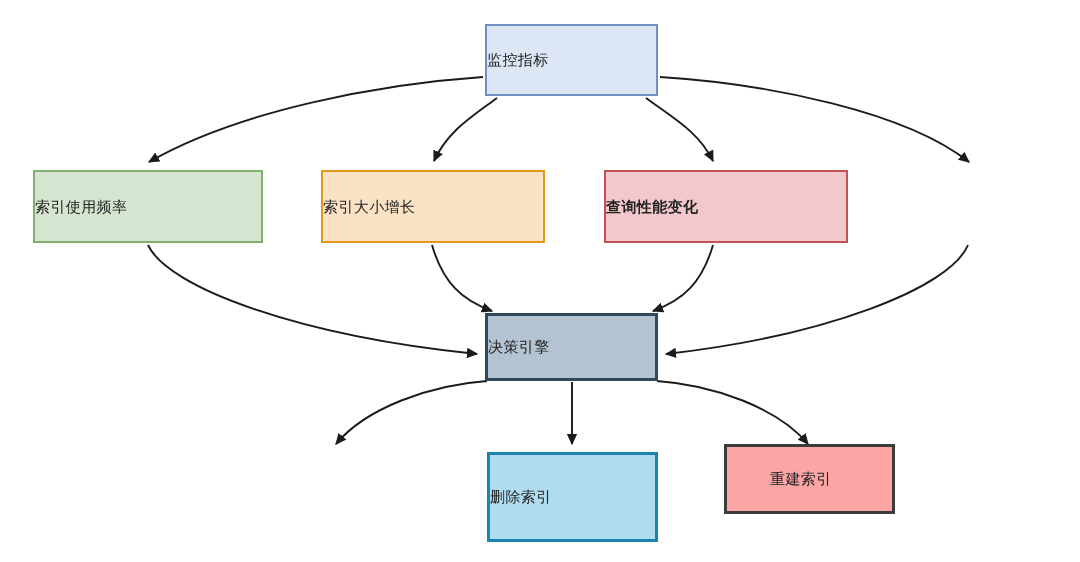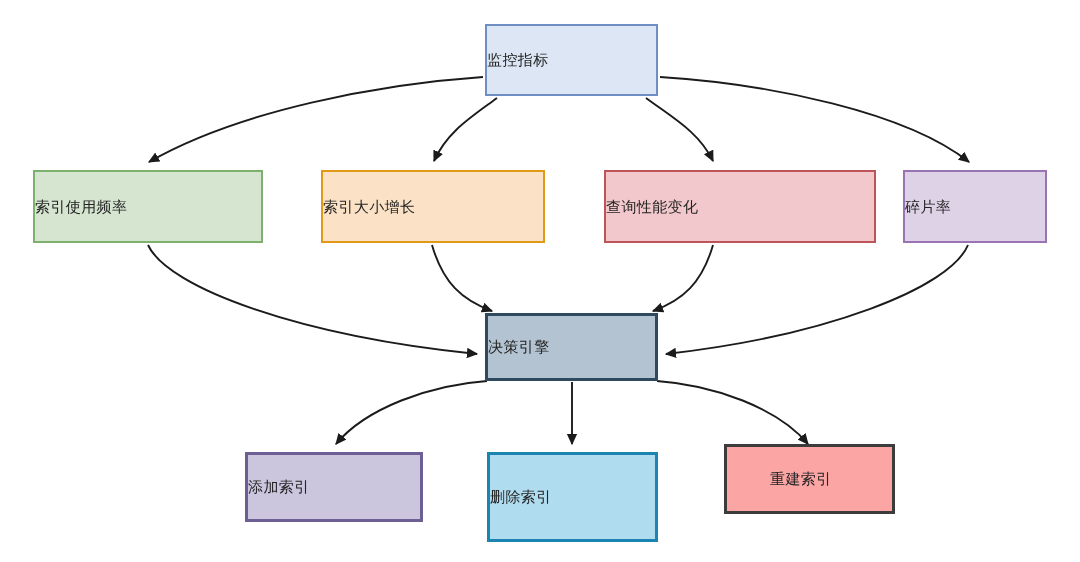--- a/index.html
+++ b/index.html
@@ -40,22 +40,22 @@
     text-align: center;
   }
 
   
   .n-metrics   { left: 485px; top: 24px;  width: 173px; height: 72px;
                  background: #dce6f5; border-color: #6f8fc4; border-width: 2.5px; }
   .n-usage     { left: 33px;  top: 170px; width: 230px; height: 73px;
                  background: #d5e5d0; border-color: #7eb16d; border-width: 2.5px; }
   .n-size      { left: 321px; top: 170px; width: 224px; height: 73px;
                  background: #fbe2c6; border-color: #e09a18; border-width: 2.5px; }
-  .n-perf      { left: 604px; top: 170px; width: 272px; height: 73px;
-                 background: #f2c8cc; border-color: #bd5458; border-width: 2.5px; }
+  .n-perf      { left: 604px; top: 170px; width: 244px; height: 73px;
+                 background: #f2c8cc; border-color: #bd5458; border-width: 2.5px; font-weight: bold; }
   .n-frag      { left: 903px; top: 170px; width: 144px; height: 73px;
                  background: #ded2e7; border-color: #9a74b2; border-width: 2.5px; }
   .n-engine    { left: 485px; top: 313px; width: 173px; height: 68px;
                  background: #b3c3d1; border-color: #2f4a5e; border-width: 3px; }
   .n-add       { left: 245px; top: 452px; width: 178px; height: 70px;
                  background: #cbc6de; border-color: #6d5f94; border-width: 3px; }
   .n-del       { left: 487px; top: 452px; width: 171px; height: 90px;
                  background: #b0dcef; border-color: #1c84b0; border-width: 3px; }
   .n-rebuild   { left: 724px; top: 444px; width: 171px; height: 70px;
                  background: #fca5a5; border-color: #3c3c3c; border-width: 3px; padding-left: 43px; }
@@ -110,31 +110,25 @@
   </div>
 
   <div class="node n-usage">
     <span class="label">索引使用频率</span>
   </div>
 
   <div class="node n-perf">
     <span class="label">查询性能变化</span>
   </div>
 
-  <div class="node n-frag">
-    <span class="label">碎片率</span>
-  </div>
 
   <div class="node n-engine">
     <span class="label">决策引擎</span>
   </div>
 
-  <div class="node n-add">
-    <span class="label">添加索引</span>
-  </div>
 
   <div class="node n-del">
     <span class="label">删除索引</span>
   </div>
 
   <div class="node n-rebuild">
     <span class="label">重建索引</span>
   </div>
 
 </div>

